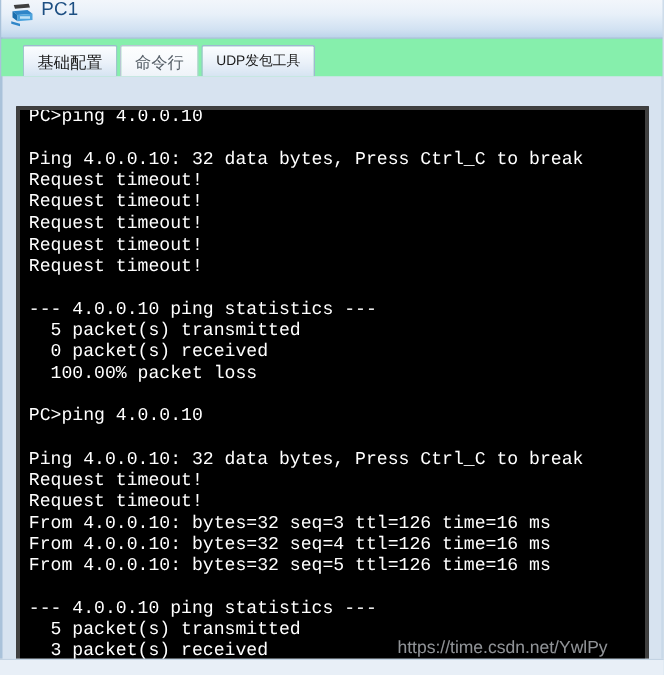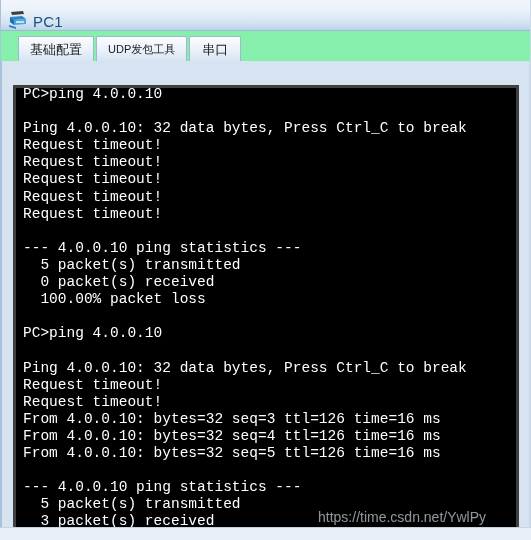--- a/index.html
+++ b/index.html
@@ -28,21 +28,21 @@
   #title-bar {
     position: absolute;
     left: 1px;
     top: 0px;
     width: 529px;
     height: 31px;
     background: linear-gradient(to bottom, #f2f6fb 0%, #e8f0f9 38%, #d2e2f2 78%, #bcd4ea 100%);
     border-bottom: 1px solid #9db8d4;
     box-sizing: border-box;
     display: flex;
-    align-items: flex-end;
+    align-items: flex-start;
     padding-left: 6px;
   }
   #app-icon {
     width: 22px;
     height: 22px;
     position: relative;
     flex: 0 0 auto;
     margin-right: 4px;
   }
   #title-text {
@@ -178,22 +178,22 @@
         <path d="M7 12 L19 11 L19 16 L7 17 Z" fill="#4ea4dd"></path>
         <rect x="9" y="13" width="8" height="2" fill="#bfe2f7"></rect>
         <path d="M2 17 L9 19 L9 21 L2 19 Z" fill="#2f86c8"></path>
       </svg>
     </div>
     <span id="title-text">PC1</span>
   </div>
 
   <div id="tab-strip">
     <div class="tab">基础配置</div>
+    <div class="tab active">命令行</div>
     <div class="tab small">UDP发包工具</div>
-    <div class="tab">串口</div>
   </div>
 
   <div id="terminal-frame">
     <pre id="terminal-output">PC&gt;ping 4.0.0.10
 
 Ping 4.0.0.10: 32 data bytes, Press Ctrl_C to break
 Request timeout!
 Request timeout!
 Request timeout!
 Request timeout!

